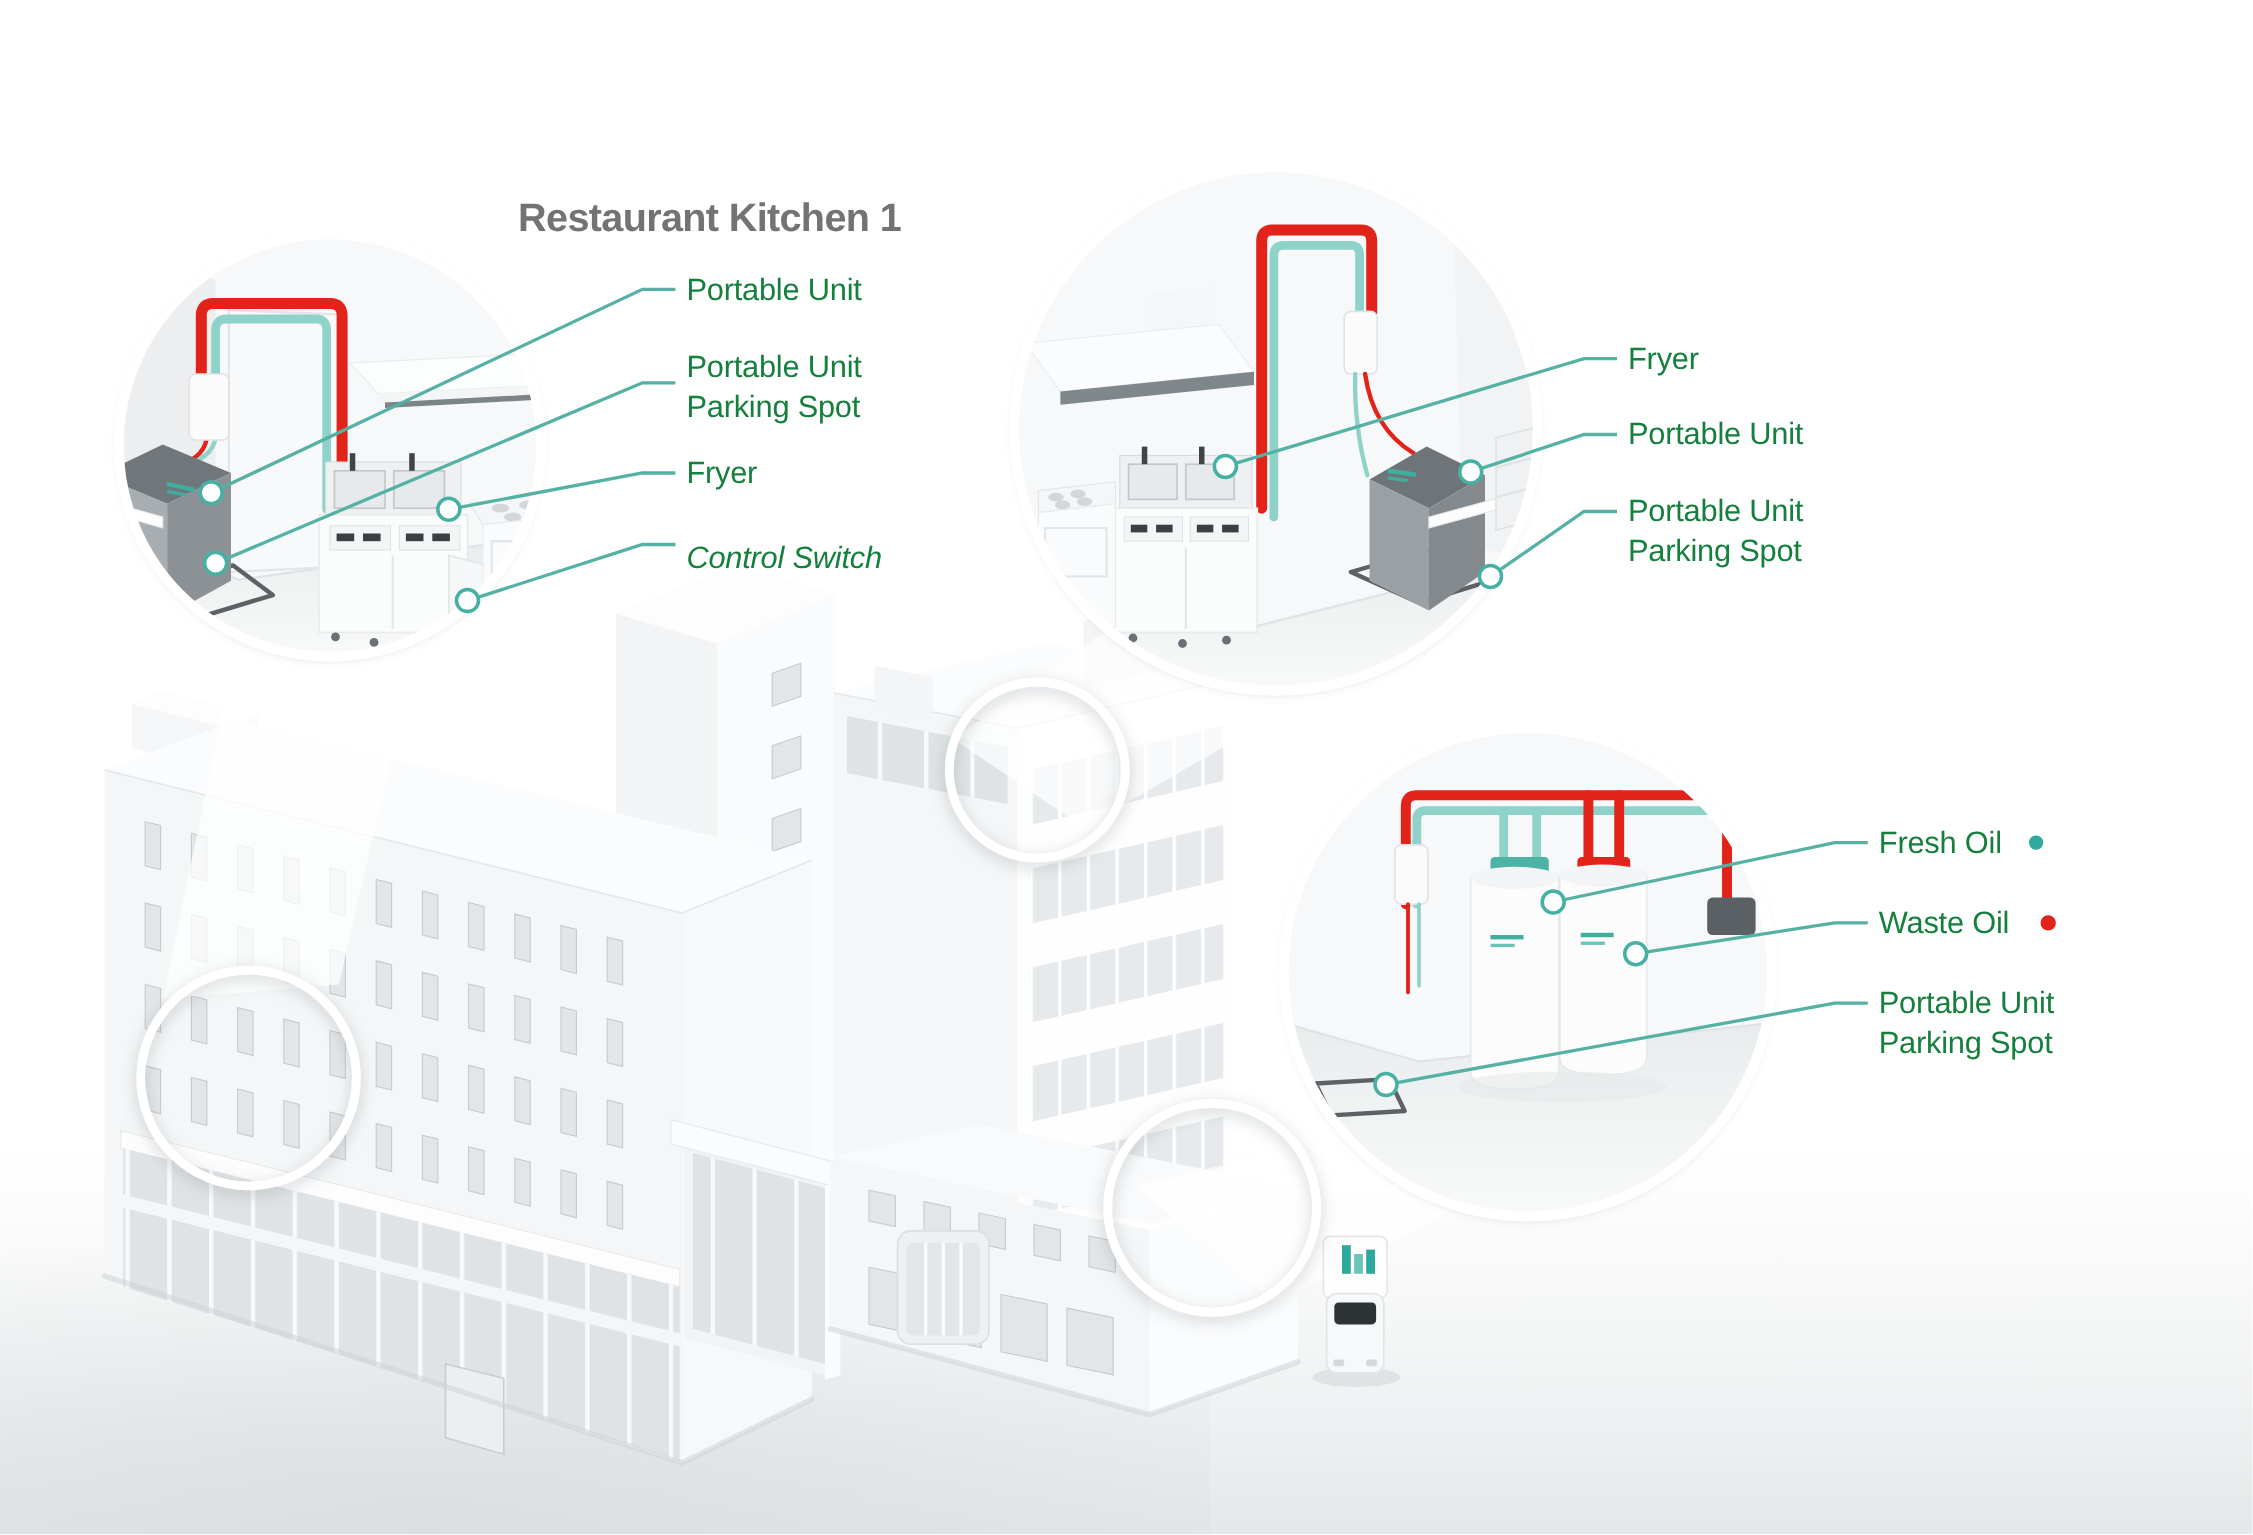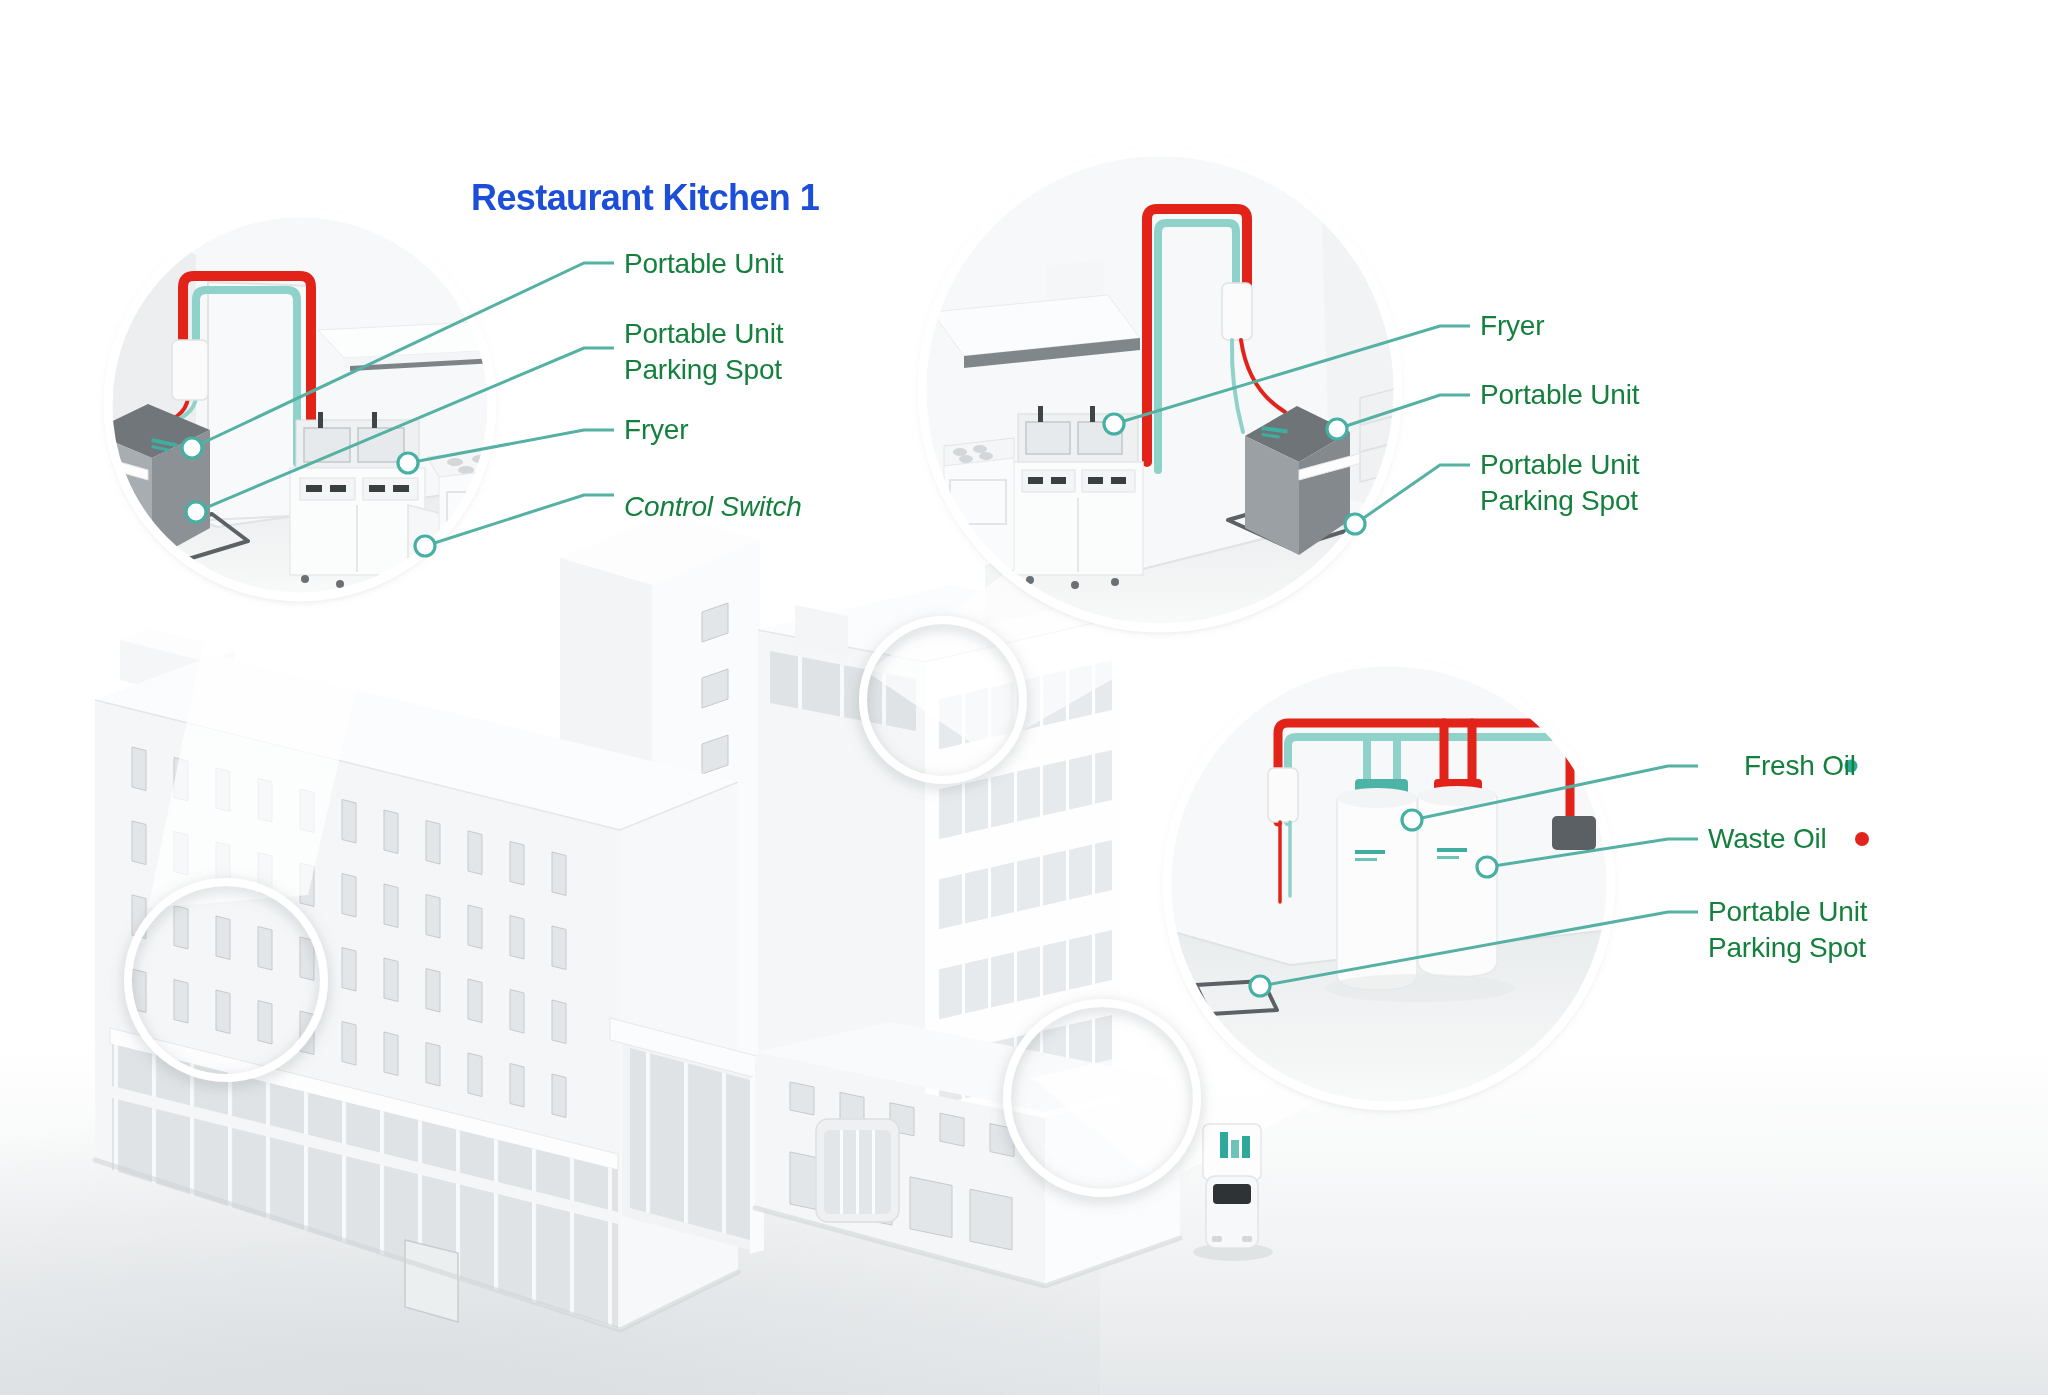--- a/index.html
+++ b/index.html
@@ -1,19 +1,19 @@
 <!DOCTYPE html>
 <html><head>
 <meta charset="utf-8">
 <style>
   html,body{margin:0;padding:0;background:#fff;}
   .stage{position:relative;width:2048px;height:1395px;overflow:hidden;background:#ffffff;
          font-family:"Liberation Sans","DejaVu Sans",sans-serif;}
   .stage svg{position:absolute;left:0;top:0;}
-  .t{position:absolute;color:#1d4ed8;font-weight:700;font-size:36px;line-height:1.36;
+  .t{position:absolute;color:#737373;font-weight:700;font-size:36px;line-height:1.36;
      letter-spacing:-0.6px;white-space:pre-line;}
   .lbl{position:absolute;color:#15803d;font-weight:400;font-size:28px;line-height:36px;
      letter-spacing:-0.2px;white-space:pre-line;}
   .leader{fill:none;stroke:#54b1a3;stroke-width:3;}
   .dot{fill:#ffffff;stroke:#45b0a3;stroke-width:3.2;}
   .pipeR{fill:none;stroke:#e2231a;stroke-linejoin:round;stroke-linecap:round;}
   .pipeT{fill:none;stroke:#8fd2ca;stroke-linejoin:round;stroke-linecap:round;}
   .park{fill:none;stroke:#5c6165;stroke-width:4;stroke-linejoin:round;}
   .winf{fill:#e3e6e8;stroke:#c6cacd;stroke-width:1;}
   .edge{stroke:#e4e7e9;stroke-width:1.5;fill:none;}
@@ -384,18 +384,18 @@
 <div class="lbl" style="left:624px;top:316px;">Portable Unit
 Parking Spot</div>
 <div class="lbl" style="left:624px;top:412px;">Fryer</div>
 <div class="lbl" style="left:624px;top:489px;font-style:italic;">Control Switch</div>
 
 <div class="lbl" style="left:1480px;top:308px;">Fryer</div>
 <div class="lbl" style="left:1480px;top:377px;">Portable Unit</div>
 <div class="lbl" style="left:1480px;top:447px;">Portable Unit
 Parking Spot</div>
 
-<div class="lbl" style="left:1708px;top:748px;margin-left:36px;">Fresh Oil</div>
+<div class="lbl" style="left:1708px;top:748px;">Fresh Oil</div>
 <div class="lbl" style="left:1708px;top:821px;text-align:center;">Waste Oil</div>
 <div class="lbl" style="left:1708px;top:894px;">Portable Unit
 Parking Spot</div>
 
 </div>
 
 </body></html>

